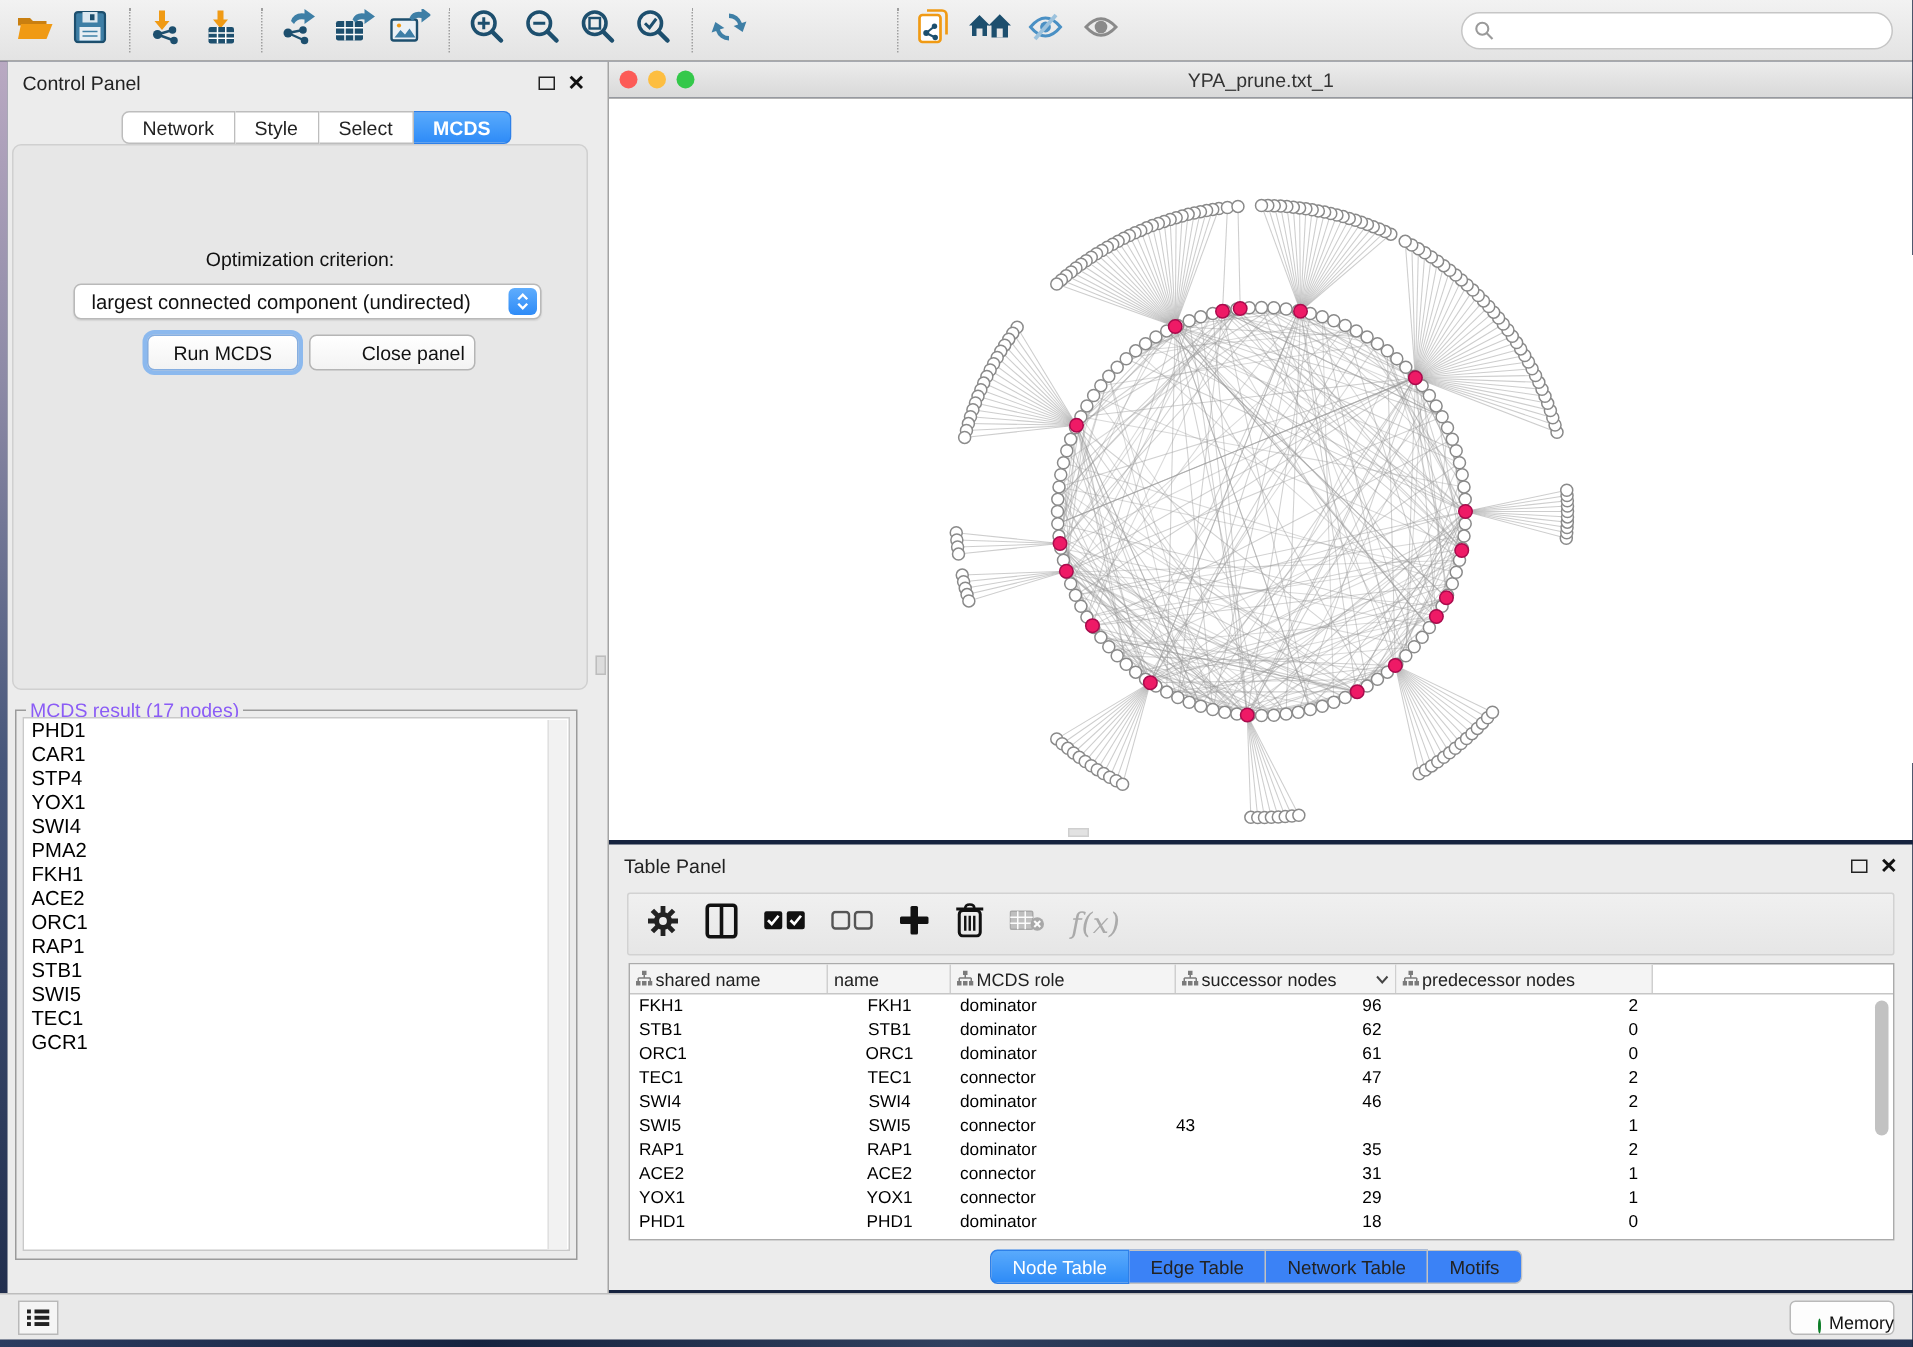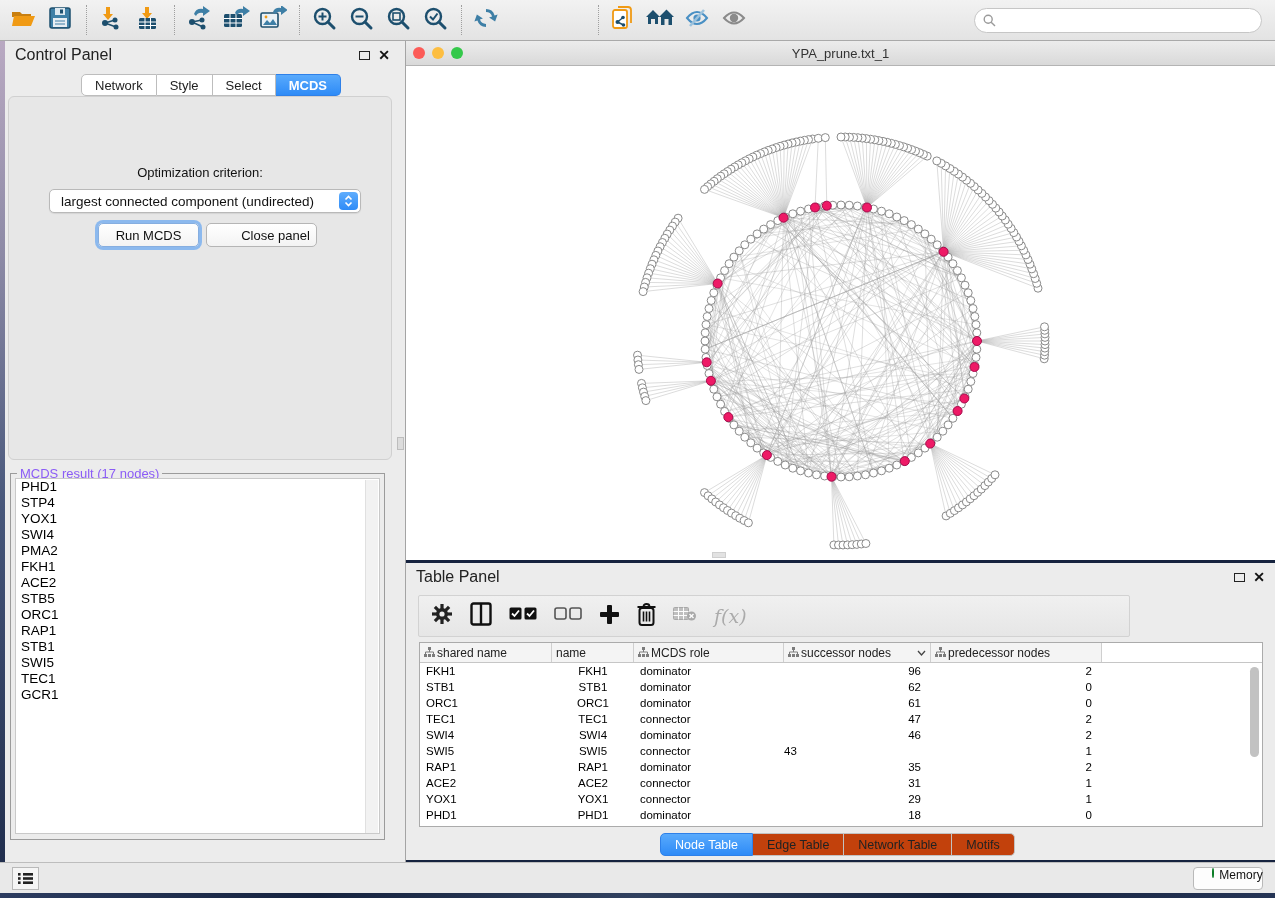--- a/index.html
+++ b/index.html
@@ -21,21 +21,21 @@
 
   
   #left-strip { left:0; top:41px; width:5px; height:852px;
     background:linear-gradient(#b9a9c2 0%, #8d8aa6 25%, #46567a 55%, #1e2b4a 100%); }
   #bottom-strip { left:0; top:893px; width:1275px; height:5px;
     background:linear-gradient(90deg,#2c3c60,#16233f 25%,#31415f 50%,#16233f 75%,#253455); }
 
   
   #control-panel { left:5px; top:41px; width:395px; height:821px; background:#ececec; }
   .panel-title-row { height:28px; display:flex; align-items:center; padding:0 10px; }
-  .panel-title { font-size:16px; color:#222; }
+  .panel-title { font-size:13px; color:#222; }
   .panel-title-icons { margin-left:auto; display:flex; gap:8px; align-items:center; }
   .float-glyph { width:11px; height:9px; border:1.6px solid #222; display:inline-block; }
   .close-glyph { font-size:14px; font-weight:bold; color:#111; line-height:1; }
   #cp-tabs { left:76px; top:33px; display:flex; }
   .seg-tab { height:22px; padding:0 13px; display:flex; align-items:center; font-size:13px; color:#222;
     background:#fff; border:1px solid #bdbdbd; border-left:none; }
   .seg-tab:first-child { border-left:1px solid #bdbdbd; border-radius:5px 0 0 5px; }
   .seg-tab:last-child { border-radius:0 5px 5px 0; }
   .seg-tab.sel { background:linear-gradient(#59aafc,#2e8bf7); color:#fff; border-color:#2e80e8;font-weight:bold; }
   #cp-body { left:3px; top:55px; width:384px; height:364px; background:#e7e7e7;
@@ -67,46 +67,46 @@
   
   #network-window { left:406px; top:41px; width:869px; height:519px; }
   #net-titlebar { left:0; top:0; width:869px; height:25px; background:linear-gradient(#ececec,#d9d9d9);
     border-bottom:1px solid #b4b4b4; display:flex; align-items:center; position:absolute; }
   .traffic { width:12px; height:12px; border-radius:50%; margin-left:7px; }
   #net-title { position:absolute; width:100%; text-align:center; font-size:13px; color:#333; }
   #net-canvas { position:absolute; left:0; top:25px; width:869px; height:494px; background:#fff; }
 
   
   #table-panel { left:406px; top:563px; width:869px; height:297px; background:#ececec; }
-  #tp-toolbar { position:absolute; left:12px; top:32px; width:712px; height:42px;
+  #tp-toolbar { position:absolute; left:12px; top:32px; width:845px; height:42px;
     background:linear-gradient(#f0f0f0,#e6e6e6); border:1px solid #d2d2d2; border-radius:2px;
     display:flex; align-items:center; padding-left:12px; gap:17px; }
   .tp-icon { display:flex; align-items:center; justify-content:center; height:30px; }
   #node-table { position:absolute; left:13px; top:79px; width:844px; height:185px; background:#fff; border:1px solid #ababab; }
   #nt-header { display:flex; height:20px; border-bottom:1px solid #c6c6c6; font-size:12px; color:#222; }
   .nt-hcell { background:#f4f4f4; border-right:1px solid #cfcfcf; display:flex; align-items:center; padding:0 4px; }
   .nt-hlabel { flex:1; }
   .nt-rows { position:relative; }
   .nt-row { display:flex; height:16px; font-size:11.5px; color:#000; align-items:center; }
   .nt-cell { overflow:hidden; white-space:nowrap; }
   #nt-scroll { position:absolute; right:2px; top:22px; width:11px; height:160px; }
   #nt-thumb { position:absolute; left:1px; top:2px; width:9px; height:90px; background:#c2c2c2; border-radius:5px; }
   #tp-tabs { position:absolute; left:254px; top:270px; display:flex; }
   .tp-tab { height:23px; padding:0 14px; display:flex; align-items:center; font-size:12.5px; color:#222;
-    background:#c2410c; border:1px solid #c2c2c2; border-left:none; }
+    background:#3b82f6; border:1px solid #c2c2c2; border-left:none; }
   .tp-tab:first-child { border-left:1px solid #c2c2c2; border-radius:5px 0 0 5px; }
   .tp-tab:last-child { border-radius:0 5px 5px 0; }
   .tp-tab.sel { background:linear-gradient(#59aafc,#2e8bf7); color:#fff; border-color:#2e80e8; }
 
   
   #status-bar { left:0; top:862px; width:1275px; height:31px; background:#e9e9e9; border-top:1px solid #bdbdbd; }
   #list-btn { position:absolute; left:12px; top:4px; width:27px; height:23px; background:#f5f5f5;
     border:1px solid #b9b9b9; display:flex; align-items:center; justify-content:center; }
   #memory-btn { position:absolute; right:12px; top:4px; width:70px; height:23px; background:#fdfdfd;
-    border:1px solid #b9b9b9; border-radius:4px; display:flex; align-items:flex-start; justify-content:center; gap:5px; font-size:12px; color:#111;padding-left:19px; }
+    border:1px solid #b9b9b9; border-radius:4px; display:flex; align-items:flex-end; justify-content:center; gap:5px; font-size:12px; color:#111;padding-left:19px; }
   #memory-dot { width:10px; height:10px; border-radius:50%; background:#13a335; border:1px solid #0c7d27; }
 </style>
 </head>
 <body>
 
 <div id="app">
 
   <div id="toolbar" class="abs">
       <div class="tb-btn">
         <span><svg width="25" height="22" viewBox="0 0 25 22">
@@ -290,27 +290,27 @@
       </div>
       <div id="run-btn" class="cp-btn abs">Run MCDS</div>
       <div id="closepanel-btn" class="cp-btn abs">Close panel</div>
     </div>
     <div id="mcds-fieldset" class="abs">
       <fieldset>
         <legend>MCDS result (17 nodes)</legend>
         <div id="mcds-list">
 
         <div class="mcds-item">PHD1</div>
+            <div class="mcds-item">CAR1</div>
             <div class="mcds-item">STP4</div>
             <div class="mcds-item">YOX1</div>
             <div class="mcds-item">SWI4</div>
             <div class="mcds-item">PMA2</div>
             <div class="mcds-item">FKH1</div>
             <div class="mcds-item">ACE2</div>
-            <div class="mcds-item">STB5</div>
             <div class="mcds-item">ORC1</div>
             <div class="mcds-item">RAP1</div>
             <div class="mcds-item">STB1</div>
             <div class="mcds-item">SWI5</div>
             <div class="mcds-item">TEC1</div>
             <div class="mcds-item">GCR1</div>
             <div id="mcds-scroll"></div>
           </div>
       </fieldset>
     </div>

